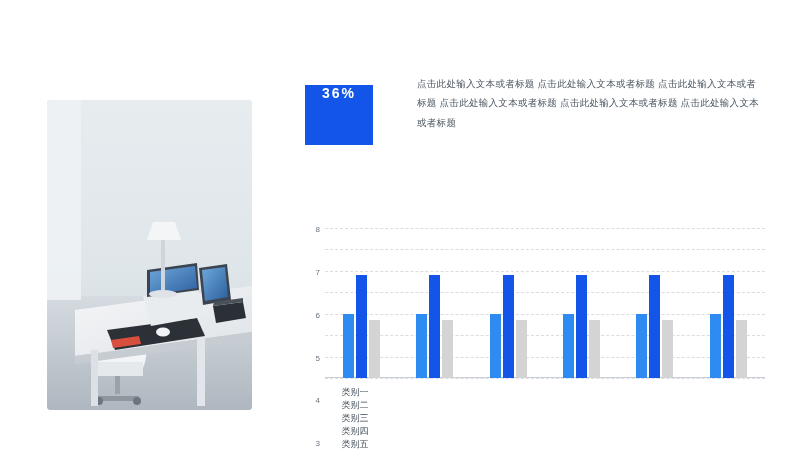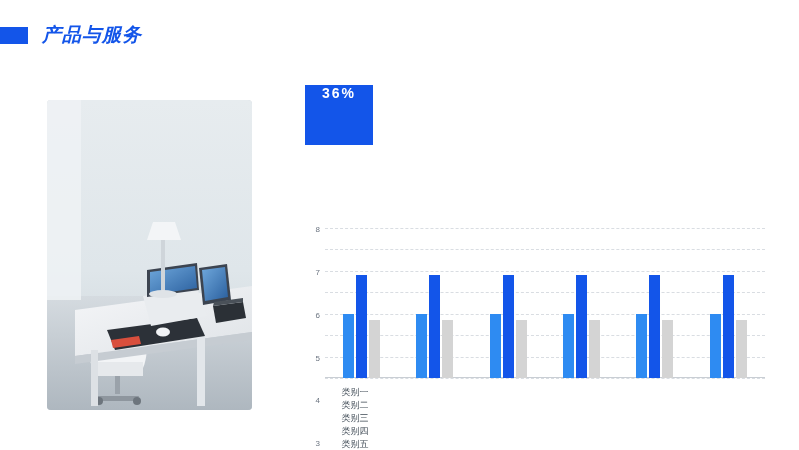--- a/index.html
+++ b/index.html
@@ -172,24 +172,20 @@
     color: #3f4a55;
     text-align: center;
     width: 60px;
   }
 </style>
 </head>
 <body>
 
 <div class="slide">
 
-  <div class="header">
-    <div class="header-bar"></div>
-    <div class="header-title">产品与服务</div>
-  </div>
 
   <div class="photo">
     <svg width="205" height="310" viewBox="0 0 205 310" xmlns="http://www.w3.org/2000/svg">
       <defs>
         <linearGradient id="wallGrad" x1="0" y1="0" x2="0" y2="1">
           <stop offset="0%" stop-color="#e7ecef"></stop>
           <stop offset="55%" stop-color="#dfe6ea"></stop>
           <stop offset="100%" stop-color="#c9d2d8"></stop>
         </linearGradient>
         <linearGradient id="deskGrad" x1="0" y1="0" x2="1" y2="1">
@@ -242,20 +238,21 @@
 
       <path d="M64 240 L92 236 L94 244 L66 248 Z" fill="#d94f3d"></path>
     </svg>
   </div>
 
   <div class="badge">
     <span class="badge-text">36%</span>
   </div>
 
   <div class="text-block">
+    <div class="body-text">点击此处输入文本或者标题 点击此处输入文本或者标题 点击此处输入文本或者标题 点击此处输入文本或者标题 点击此处输入文本或者标题 点击此处输入文本或者标题</div>
   </div>
 
   <div class="chart">
     <div class="chart-plot" id="plot">
         <div class="grid-line" style="top: 150px;"></div>
         <div class="grid-line" style="top: 128.571px;"></div>
         <div class="grid-line" style="top: 107.143px;">
           <div class="y-label" style="top: 107.143px;">3</div>
         </div>
         <div class="grid-line" style="top: 85.7143px;">

